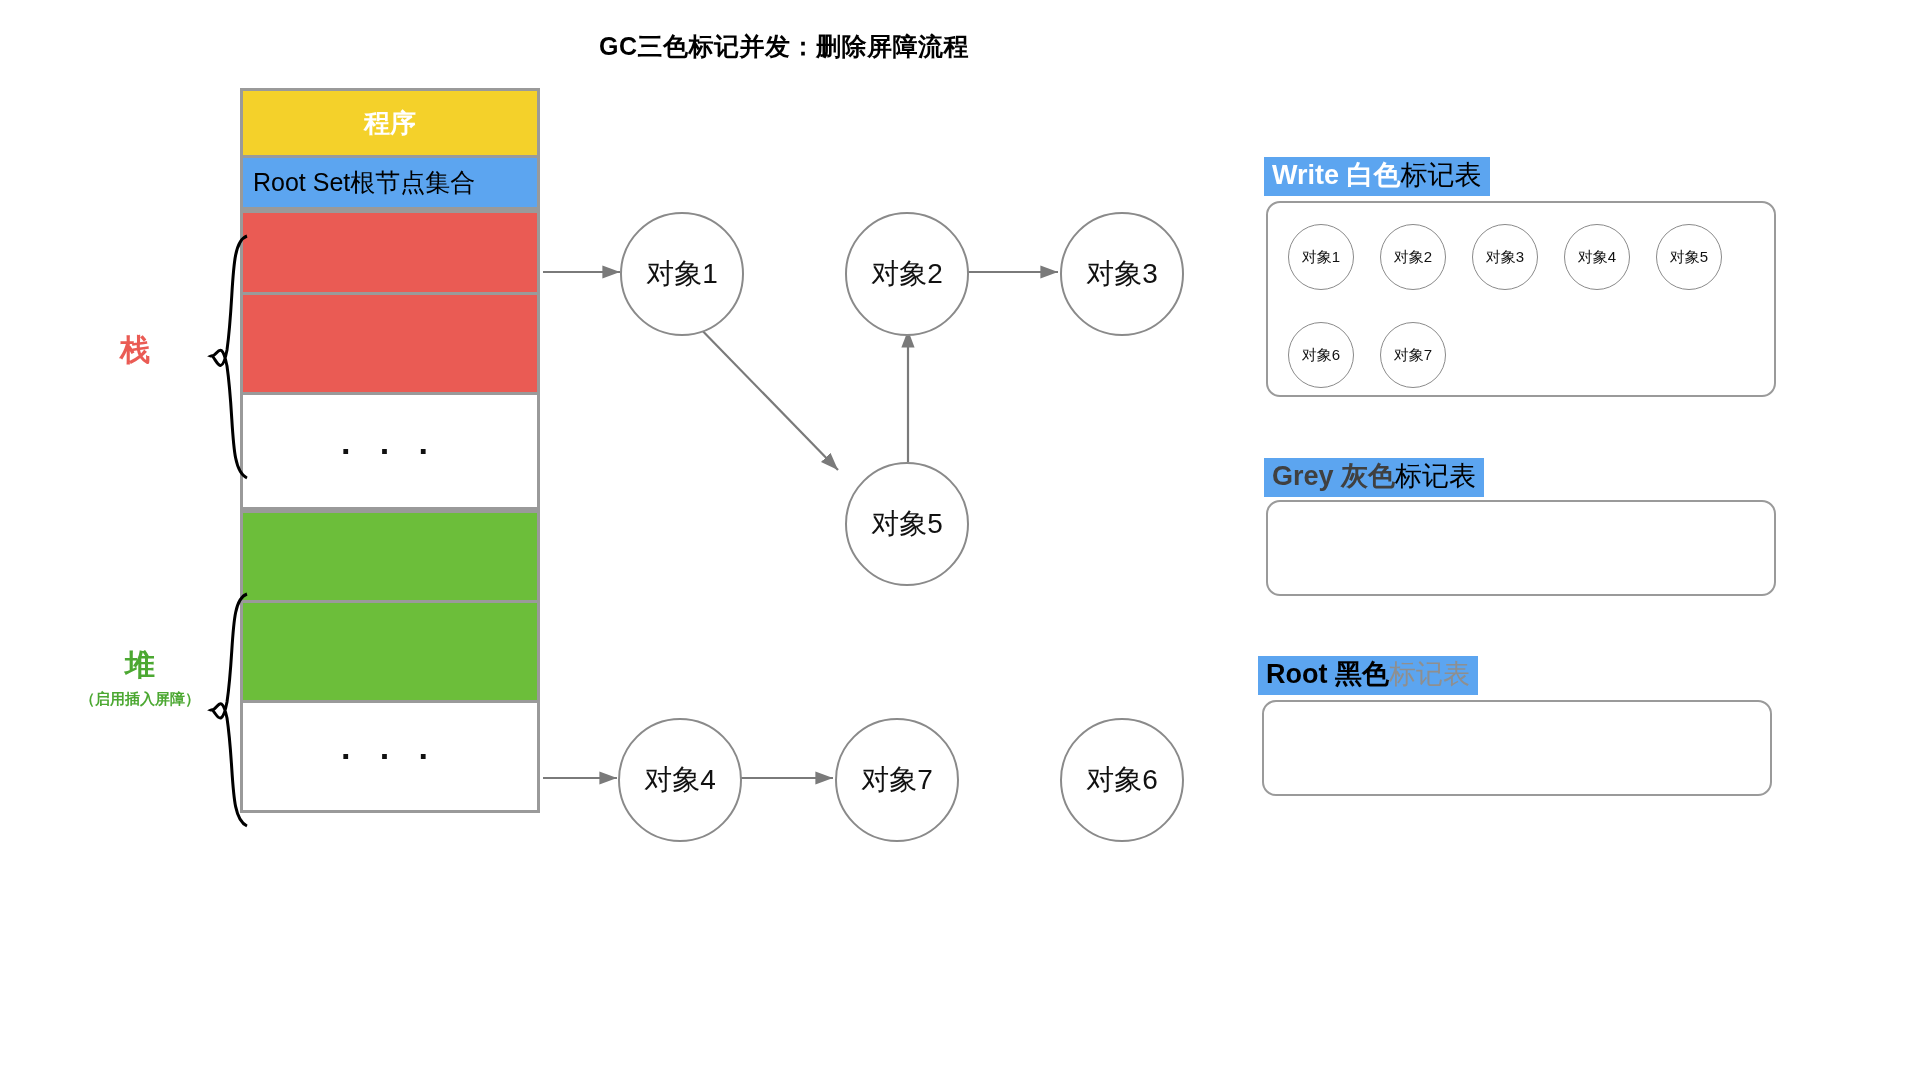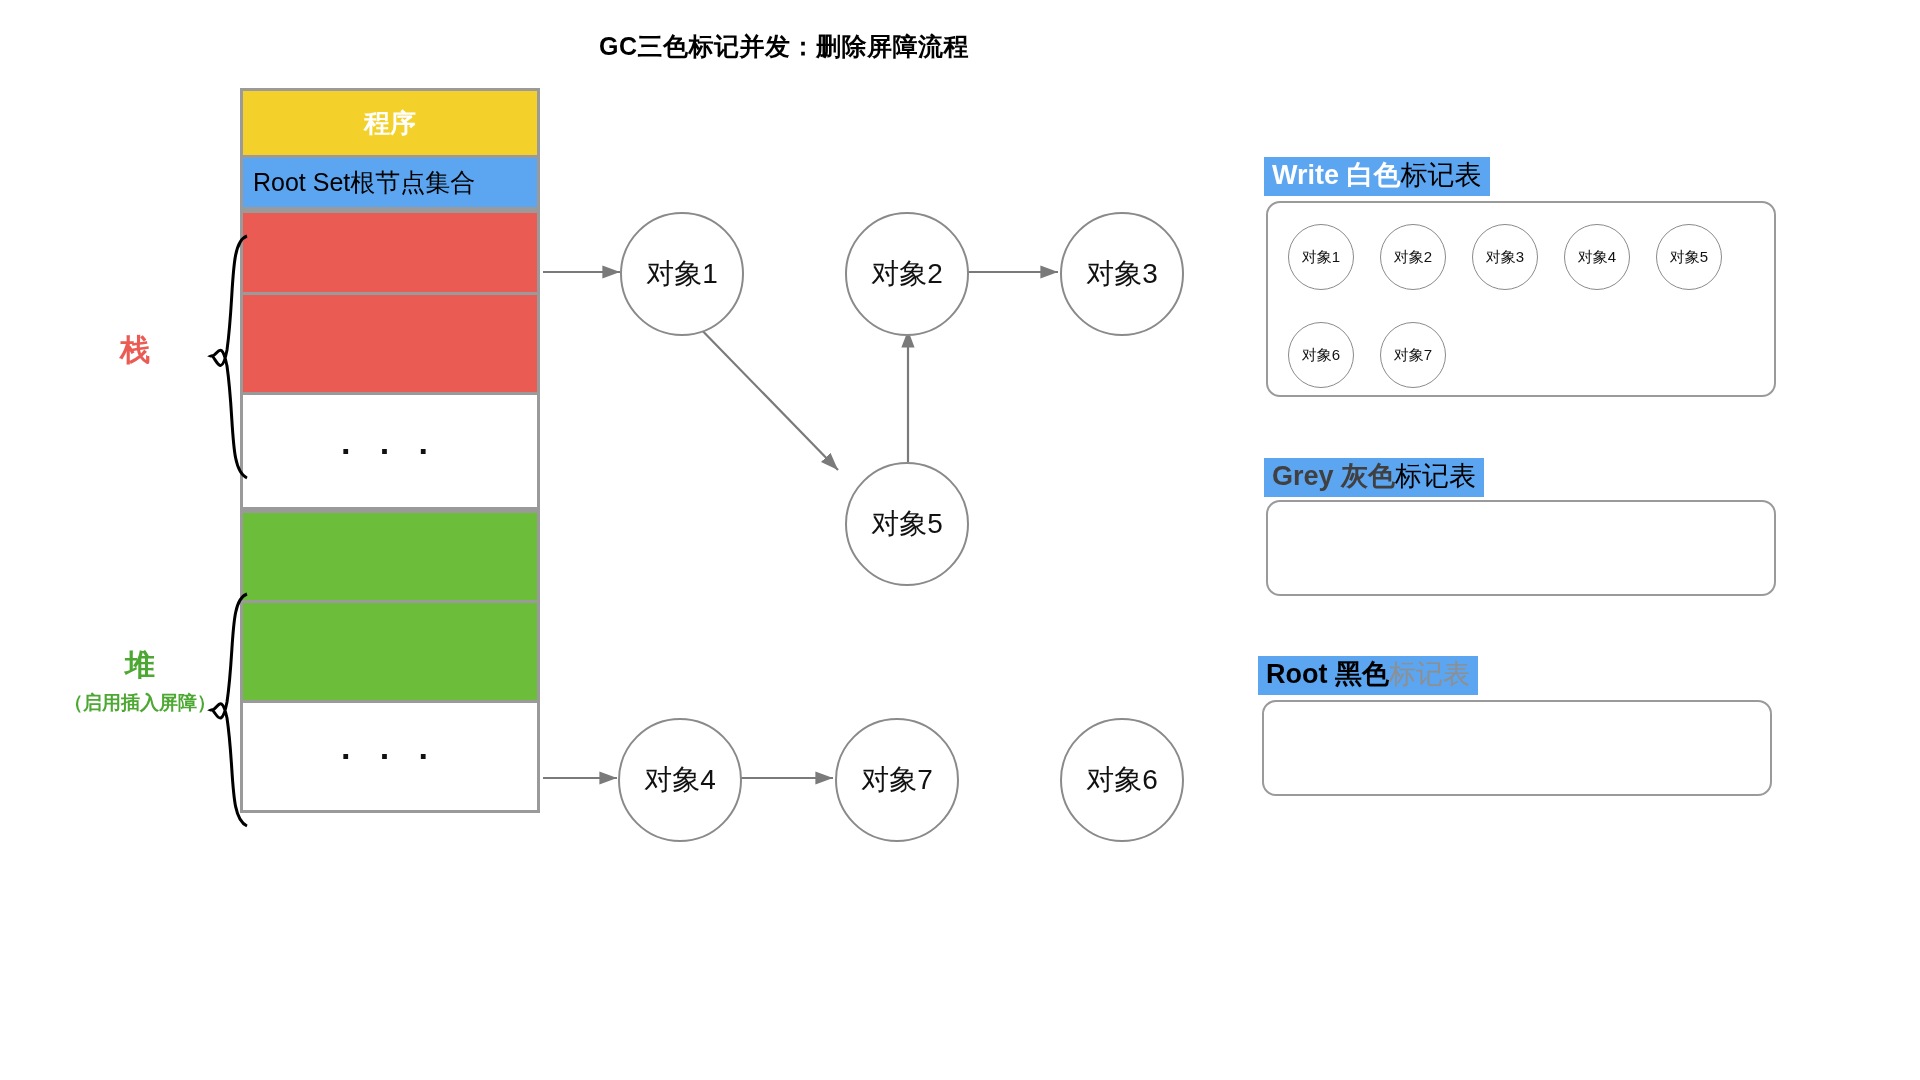--- a/index.html
+++ b/index.html
@@ -25,21 +25,21 @@
              font-weight:bold;letter-spacing:9px;border-top:none;}
   .cell.green{height:93px;background:#6CBE3A;}
   .cell.green2{height:100px;background:#6CBE3A;border-top:none;}
   .cell.dots2{height:110px;background:#fff;color:#111;font-size:34px;
               font-weight:bold;letter-spacing:9px;border-top:none;}
 
   
   .brace{position:absolute;font-size:0;line-height:0;}
   .sidelabel{position:absolute;text-align:center;}
   .sidelabel .big{font-size:30px;font-weight:bold;display:block;}
-  .sidelabel .small{font-size:19px;font-weight:bold;display:block;margin-top:4px;}
+  .sidelabel .small{font-size:15px;font-weight:bold;display:block;margin-top:4px;}
   .stacklbl{left:70px;top:330px;width:130px;color:#EA5B54;}
   .heaplbl{left:40px;top:645px;width:200px;color:#4CA832;}
 
   
   .node{position:absolute;border:2px solid #8a8a8a;border-radius:50%;
         background:#fff;display:flex;align-items:center;justify-content:center;
         font-size:28px;color:#111;}
 
   
   .mtable{position:absolute;}

